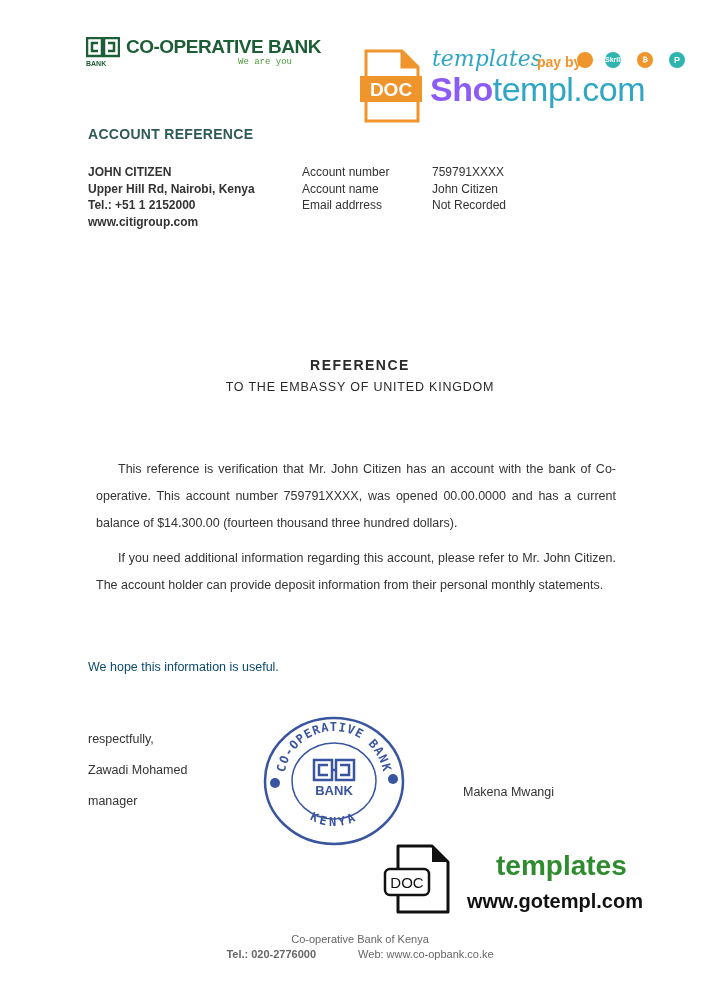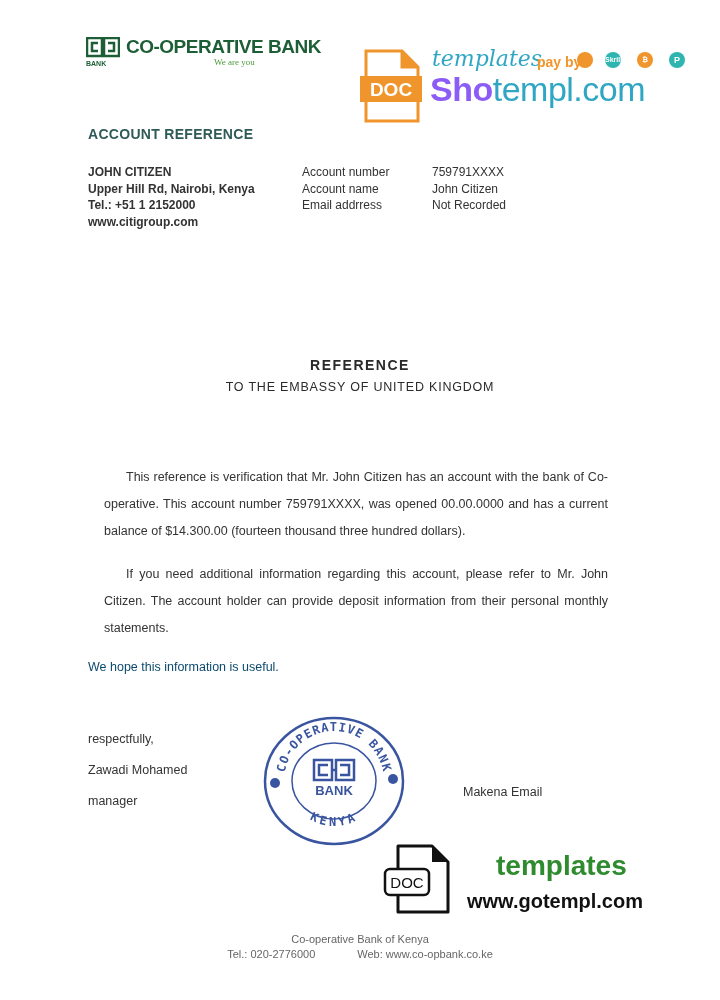--- a/index.html
+++ b/index.html
@@ -1,53 +1,53 @@
 <!DOCTYPE html>
 <html><head>
 <meta charset="utf-8">
 <style>
   html,body{margin:0;padding:0;background:#fff;}
   body{width:720px;height:1000px;position:relative;overflow:hidden;font-family:"Liberation Sans",sans-serif;color:#2a2a2a;}
   .abs{position:absolute;}
   
   .logo-mark{left:86px;top:37px;width:34px;height:28px;}
   .logo-name{left:126px;top:36px;font-size:19px;font-weight:bold;color:#1d5e36;letter-spacing:-0.5px;white-space:nowrap;}
-  .logo-tag{left:214px;top:57px;font-size:9px;color:#4a9a3a;font-family:Liberation Serif, serif;}
+  .logo-tag{left:238px;top:57px;font-size:9px;color:#4a9a3a;font-family:Liberation Mono, monospace;}
   .logo-bank{left:86px;top:60px;font-size:7px;font-weight:bold;color:#1d5e36;}
   
   .doc-icon-orange{left:360px;top:48px;width:62px;height:76px;}
   .tpl-script{left:432px;top:46px;font-size:22px;color:#2fa6c4;font-style:italic;font-family:"DejaVu Serif",serif;}
   .payby{left:537px;top:54px;font-size:14px;font-weight:bold;color:#f0952c;}
   .payicon{width:16px;height:16px;border-radius:50%;top:52px;color:#fff;font-size:7px;font-weight:bold;text-align:center;line-height:16px;}
   .shotempl{left:430px;top:70px;font-size:34px;font-weight:bold;white-space:nowrap;letter-spacing:-0.5px;}
   .shotempl .sho{color:#8b5cf6;}
   .shotempl .rest{color:#2fa6c4;font-weight:normal;}
   
   .acct-ref{left:88px;top:126px;font-size:14px;font-weight:bold;color:#2f5b57;letter-spacing:0.3px;}
   .client{left:88px;top:164px;font-size:12px;line-height:16.5px;font-weight:bold;color:#333;}
   .details{left:302px;top:164px;font-size:12px;line-height:16.5px;color:#333;}
   .details .row{display:flex;}
   .details .k{width:130px;}
   
   .ref-title{left:0;width:720px;top:357px;text-align:center;font-size:14px;font-weight:bold;letter-spacing:1.5px;color:#2a2a2a;}
   .ref-sub{left:0;width:720px;top:380px;text-align:center;font-size:12.5px;letter-spacing:0.8px;color:#2a2a2a;}
   .body{left:88px;top:448px;width:536px;font-size:12.5px;line-height:27px;text-align:justify;color:#333;}
-  .body p{margin:16px;}
+  .body p{margin:8px;}
   .indent{text-indent:22px;}
   .hope{left:88px;top:660px;font-size:12.5px;color:#0c4a6e;}
   .sign{left:88px;top:724px;font-size:12.5px;line-height:31px;color:#333;}
   .mwangi{left:463px;top:785px;font-size:12.5px;color:#333;}
   .stamp{left:262px;top:715px;width:144px;height:132px;}
   
   .doc-icon-black{left:382px;top:843px;width:72px;height:72px;}
   .gt-templates{left:496px;top:850px;font-size:28px;font-weight:bold;color:#2e8b2e;}
   .gt-url{left:467px;top:890px;font-size:20px;font-weight:bold;color:#111;}
   
   .footer{left:0;width:720px;top:932px;text-align:center;font-size:11px;line-height:15px;color:#666;}
-  .footer .tel{display:inline-block;margin-right:42px;}
+  .footer .tel{display:inline-block;margin-right:42px;font-weight:bold;}
 </style>
 </head>
 <body>
 
 <svg class="abs logo-mark" viewBox="0 0 34 28">
   <rect x="1" y="1" width="15" height="18" fill="none" stroke="#1d5e36" stroke-width="2.5"></rect>
   <rect x="18" y="1" width="15" height="18" fill="none" stroke="#1d5e36" stroke-width="2.5"></rect>
   <path d="M12 6 H6 V14 H12 M22 6 H28 V14 H22 M16 10 H18" fill="none" stroke="#1d5e36" stroke-width="2.5"></path>
 </svg>
 <div class="abs logo-bank">BANK</div>
@@ -96,21 +96,21 @@
   <p class="indent">This reference is verification that Mr. John Citizen has an account with the bank of Co-operative. This account number 759791XXXX, was opened 00.00.0000 and has a current balance of $14.300.00 (fourteen thousand three hundred dollars).</p>
   <p class="indent">If you need additional information regarding this account, please refer to Mr. John Citizen. The account holder can provide deposit information from their personal monthly statements.</p>
 </div>
 <div class="abs hope">We hope this information is useful.</div>
 
 <div class="abs sign">
   <div>respectfully,</div>
   <div>Zawadi Mohamed</div>
   <div>manager</div>
 </div>
-<div class="abs mwangi">Makena Email</div>
+<div class="abs mwangi">Makena Mwangi</div>
 
 <svg class="abs stamp" viewBox="0 0 144 132">
   <defs>
     <path id="arcTop" d="M22 66 A50 50 0 0 1 122 66"></path>
     <path id="arcBot" d="M40 98 A46 46 0 0 0 104 98"></path>
   </defs>
   <ellipse cx="72" cy="66" rx="69" ry="63" fill="none" stroke="#3a55a0" stroke-width="2.5"></ellipse>
   <ellipse cx="72" cy="66" rx="42" ry="38" fill="none" stroke="#3a55a0" stroke-width="1.5"></ellipse>
   <circle cx="13" cy="68" r="5" fill="#3a55a0"></circle>
   <circle cx="131" cy="64" r="5" fill="#3a55a0"></circle>

